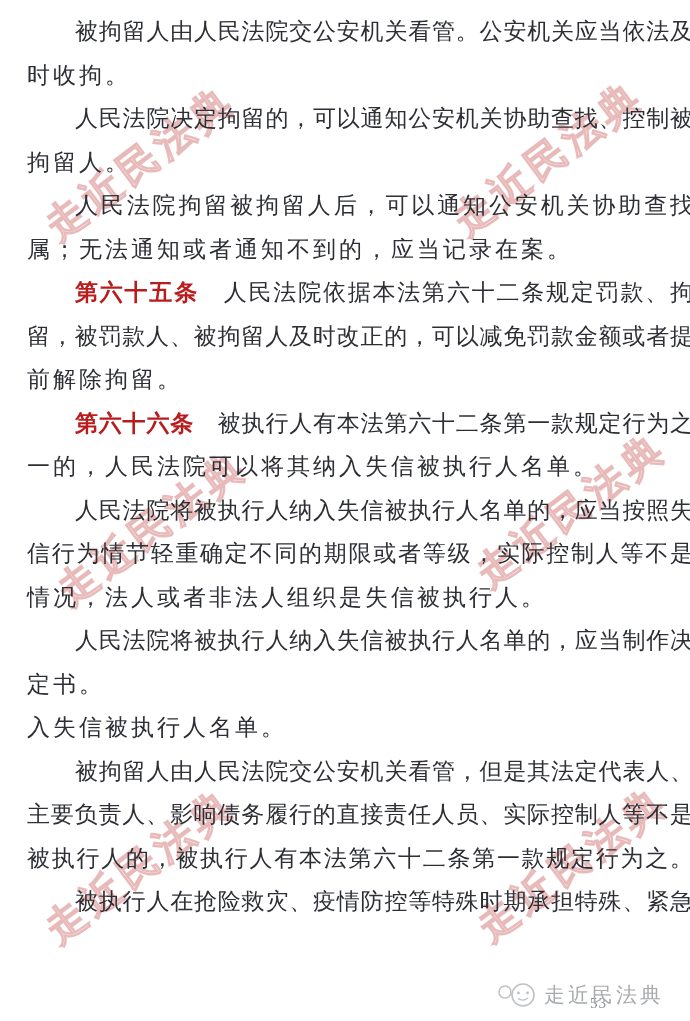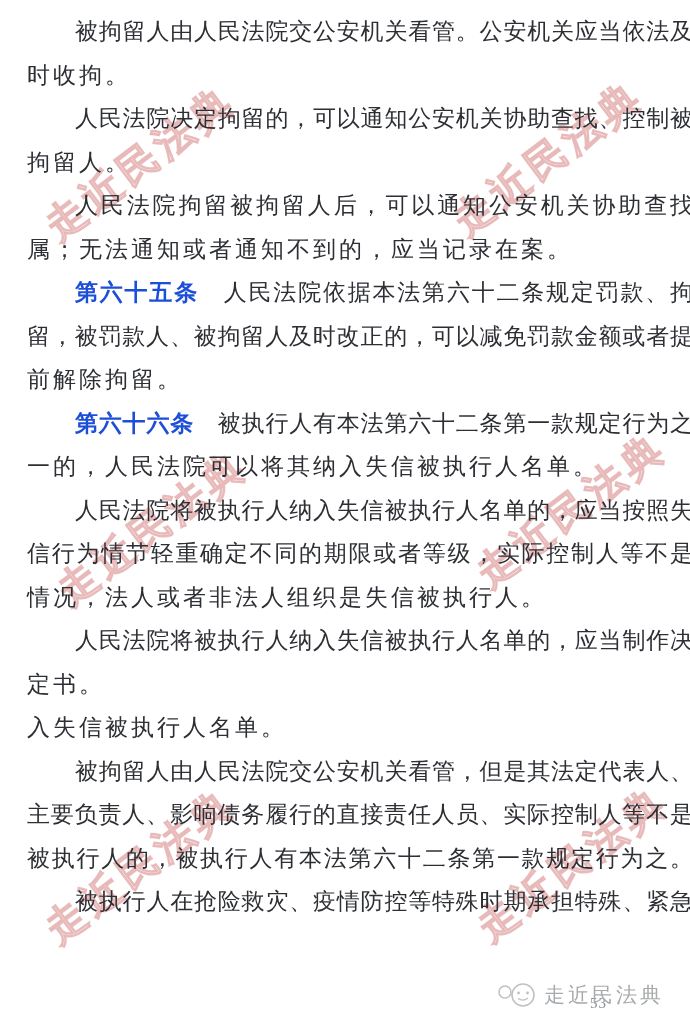--- a/index.html
+++ b/index.html
@@ -44,21 +44,21 @@
     text-align-last:justify;
     letter-spacing:0px;
     white-space:nowrap;
   }
   .line.first{text-indent:48px;}
   .line.last{
     text-align-last:left;
     letter-spacing:3px;
     white-space:normal;
   }
-  .line b{font-weight:700;color:#1d4ed8;}
+  .line b{font-weight:700;color:#b91c1c;}
   
   .brand{
     position:absolute;
     right:26px;top:981px;
     display:flex;align-items:center;
     color:#a8abad;
     font-size:21px;
     letter-spacing:3px;
     z-index:2;
   }

